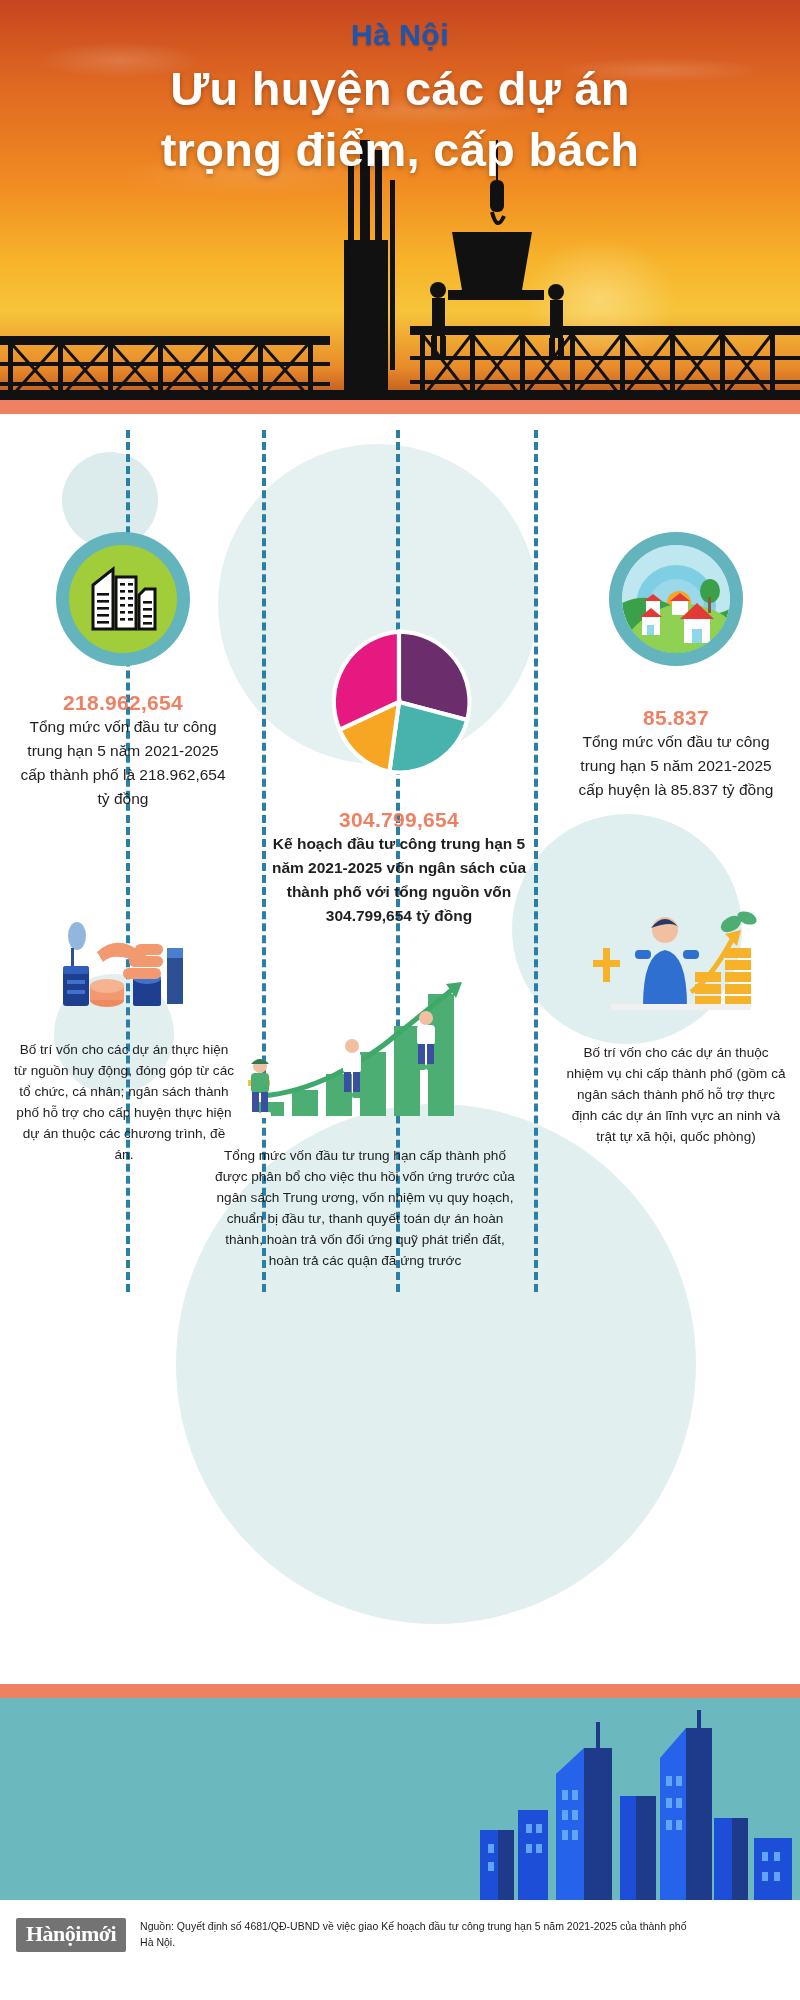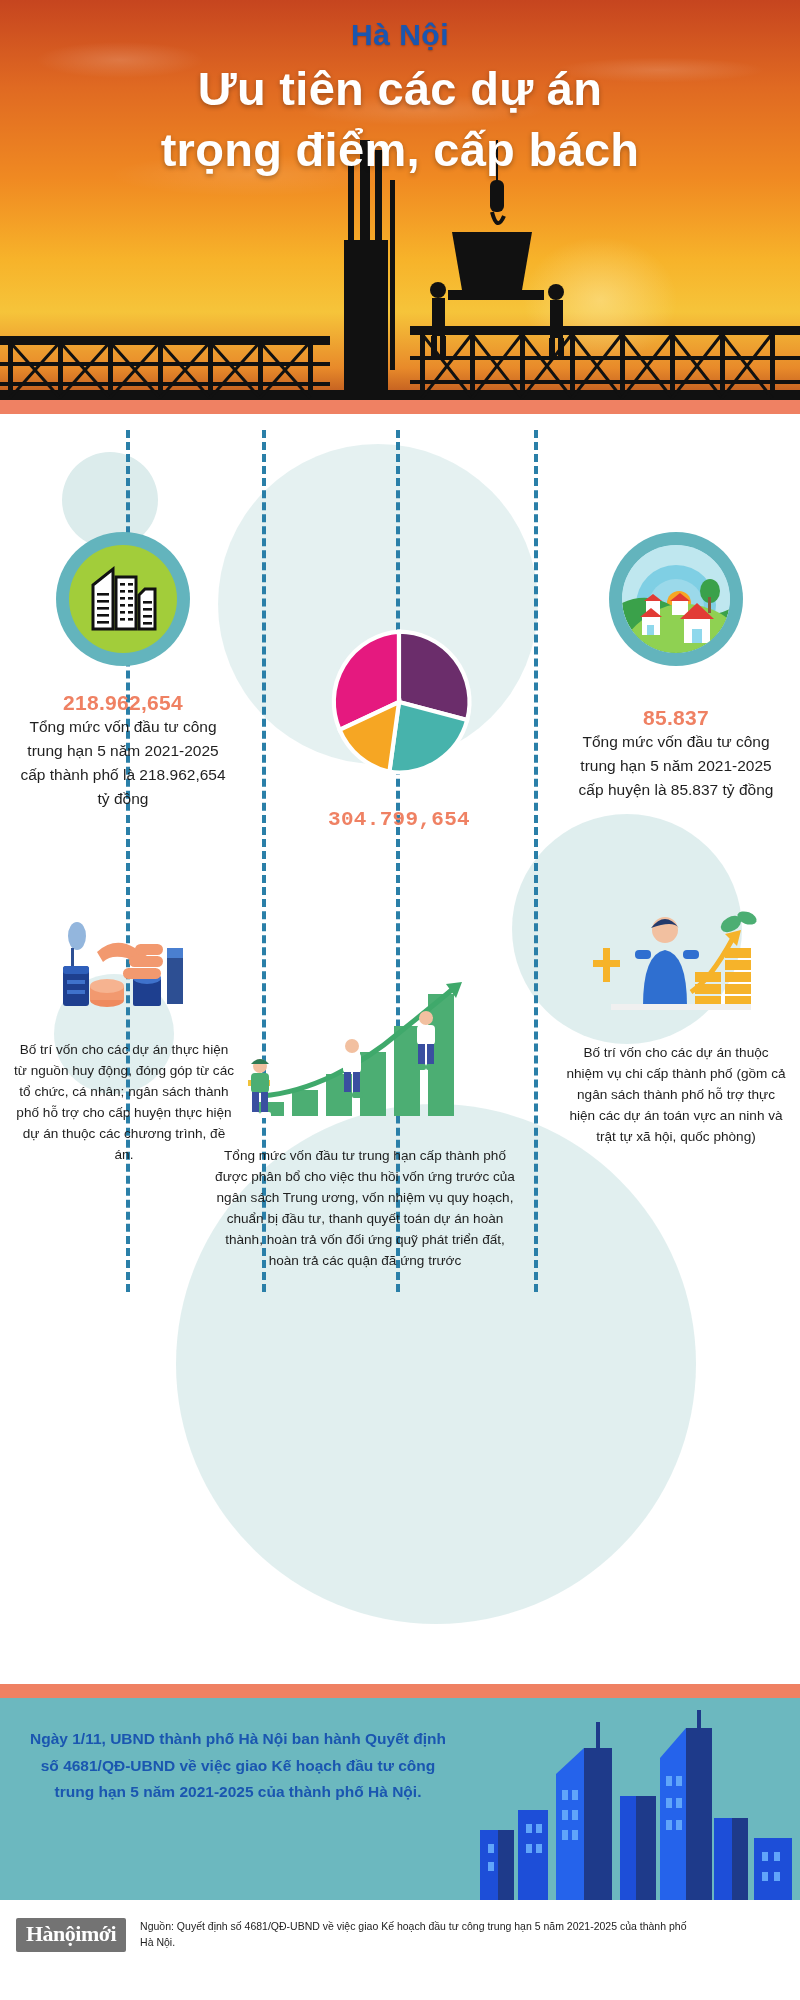--- a/index.html
+++ b/index.html
@@ -162,21 +162,21 @@
           <path d="M472 194 L422 258 M522 194 L472 258 M572 194 L522 258 M622 194 L572 258 M672 194 L622 258 M722 194 L672 258 M772 194 L722 258" stroke="#111" stroke-width="3" fill="none"></path>
         </g>
 
         <rect x="344" y="100" width="44" height="160"></rect>
       </g>
     </svg>
 
     <div class="hero-text">
       <div class="hero-sub">Hà Nội</div>
       <div class="hero-title">
-        <span class="l1">Ưu tiên các dự án</span>
+        <span class="l1">Ưu huyện các dự án</span>
         <span class="l2">trọng điểm, cấp bách</span>
       </div>
     </div>
   </div>
 
   <div class="rule-orange"></div>
 
   <div class="body-wrap">
 
     <div class="blob b1"></div>
@@ -235,21 +235,22 @@
 
           <path d="M50 50 L50 6 A44 44 0 0 0 12.9 67.4 Z" fill="#e5197f"></path>
 
           <path d="M50 50 L50 6 A44 44 0 0 1 92.6 61.3 Z" fill="#6b2d6b"></path>
 
           <path d="M50 50 L92.6 61.3 A44 44 0 0 1 44.0 93.6 Z" fill="#47b3ac"></path>
 
           <path d="M50 50 L44.0 93.6 A44 44 0 0 1 12.9 67.4 Z" fill="#f6a623"></path>
         </g>
       </svg>
-      <div class="stat-num" style="margin-top:26px;font-family:Liberation Mono, monospace;">304.799,654</div>
+      <div class="stat-num" style="margin-top:26px;">304.799,654</div>
+      <div class="stat-desc bold">Kế hoạch đầu tư công trung hạn 5 năm 2021-2025 vốn ngân sách của thành phố với tổng nguồn vốn 304.799,654 tỷ đồng</div>
     </div>
 
     <div class="col" style="left:570px; top:118px; width:212px;">
       <div class="icon-ring ring-teal">
         <div class="icon-inner" style="background:#bfe7ef;">
           <svg width="108" height="108" viewBox="0 0 108 108">
             <defs>
                 <clipPath id="cc">
                   <circle cx="54" cy="54" r="54"></circle>
                 </clipPath>
@@ -379,29 +380,28 @@
           <rect x="134" y="52" width="26" height="10"></rect>
         </g>
         <path d="M100 96 C116 86 130 64 142 42" stroke="#f6b32a" stroke-width="5" fill="none"></path>
         <path d="M134 38 L150 34 L146 50 Z" fill="#f6b32a"></path>
         <g fill="#4cae73">
           <ellipse cx="140" cy="28" rx="11" ry="7" transform="rotate(-30 140 28)"></ellipse>
           <ellipse cx="156" cy="22" rx="10" ry="6" transform="rotate(20 156 22)"></ellipse>
         </g>
         <rect x="20" y="108" width="140" height="6" fill="#f0f0f0"></rect>
       </svg>
-      <div class="small-desc" style="margin-top:16px;">Bố trí vốn cho các dự án thuộc nhiệm vụ chi cấp thành phố (gồm cả ngân sách thành phố hỗ trợ thực hiện các dự án toán vực an ninh và trật tự xã hội, quốc phòng)</div>
+      <div class="small-desc" style="margin-top:16px;">Bố trí vốn cho các dự án thuộc nhiệm vụ chi cấp thành phố (gồm cả ngân sách thành phố hỗ trợ thực định các dự án lĩnh vực an ninh và trật tự xã hội, quốc phòng)</div>
     </div>
 
   </div>
 
   <div class="rule-orange2"></div>
 
   <div class="banner">
-    <div class="banner-text">Ngày 1/11, UBND thành phố Hà Nội ban hành Quyết định số 4681/QĐ-UBND về việc giao Kế hoạch đầu tư công trung hạn 5 năm 2021-2025 của thành phố Hà Nội.</div>
     <svg class="city" viewBox="0 0 330 190" preserveAspectRatio="none">
       <g fill="#1d4ed8">
         <rect x="10" y="120" width="34" height="70"></rect>
         <rect x="48" y="100" width="30" height="90"></rect>
         <rect x="150" y="86" width="36" height="104"></rect>
         <rect x="244" y="108" width="34" height="82"></rect>
         <rect x="284" y="128" width="38" height="62"></rect>
       </g>
       <g fill="#2563eb">
         <path d="M86 190 V64 l28 -26 28 26 V190 Z"></path>

